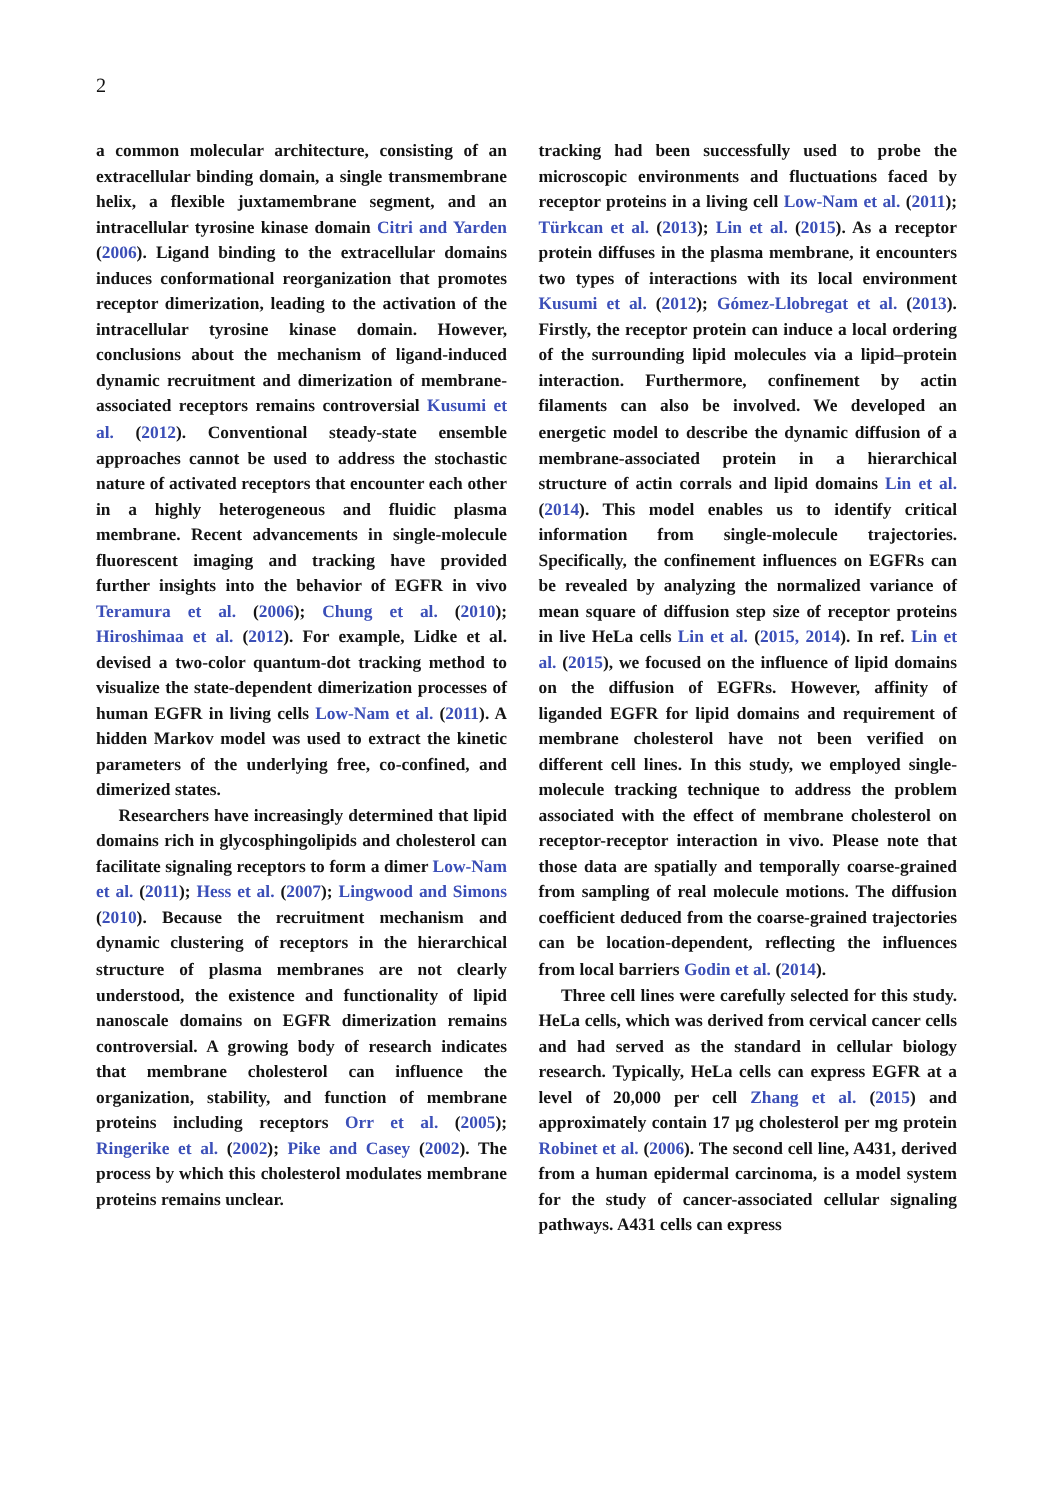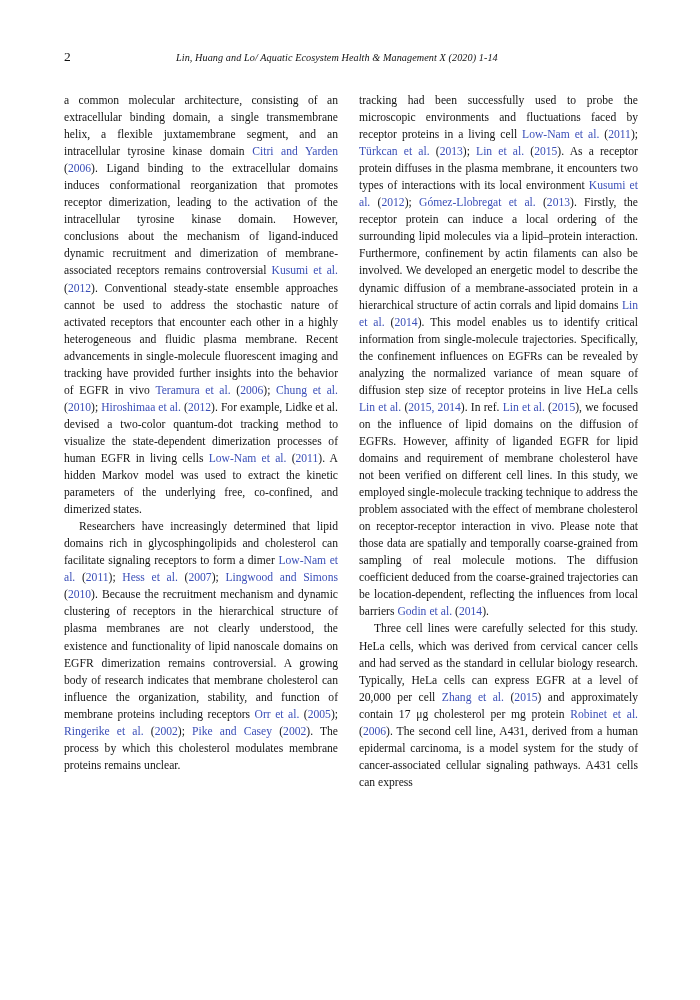--- a/index.html
+++ b/index.html
@@ -69,37 +69,37 @@
   p.para {
     margin: 0;
     font-size: 11.6px;
     line-height: 17.05px;
     text-align: justify;
     text-justify: inter-word;
     hyphens: none;
     -webkit-hyphens: none;
     color: #141414;
     word-spacing: 0.01em;
+    font-weight: bold;
   }
   p.para + p.para { text-indent: 15px; }
   p.para.indent { text-indent: 15px; }
 
   .cite {
     color: #3b4fb8;
     text-decoration: none;
   }
 </style>
 </head>
 <body style="background: rgb(255, 255, 255);">
 
 <div class="page">
 
   <div class="runhead">
     <span class="folio">2</span>
-    <span class="runtitle">Lin, Huang and Lo/ Aquatic Ecosystem Health &amp; Management X (2020) 1-14</span>
   </div>
 
   <div class="cols">
     <div class="col left" id="left-col">
         <p class="para"><span>a common molecular architecture, consisting of an extracellular binding domain, a single transmembrane helix, a flexible juxtamembrane segment, and an intracellular tyrosine kinase domain </span><span class="cite" style="color: rgb(59, 79, 184);">Citri and Yarden</span><span> (</span><span class="cite" style="color: rgb(59, 79, 184);">2006</span><span>). Ligand binding to the extracellular domains induces conformational reorganization that promotes receptor dimerization, leading to the activation of the intracellular tyrosine kinase domain. However, conclusions about the mechanism of ligand-induced dynamic recruitment and dimerization of membrane-associated receptors remains controversial </span><span class="cite" style="color: rgb(59, 79, 184);">Kusumi et al.</span><span> (</span><span class="cite" style="color: rgb(59, 79, 184);">2012</span><span>). Conventional steady-state ensemble approaches cannot be used to address the stochastic nature of activated receptors that encounter each other in a highly heterogeneous and fluidic plasma membrane. Recent advancements in single-molecule fluorescent imaging and tracking have provided further insights into the behavior of EGFR in vivo </span><span class="cite" style="color: rgb(59, 79, 184);">Teramura et al.</span><span> (</span><span class="cite" style="color: rgb(59, 79, 184);">2006</span><span>); </span><span class="cite" style="color: rgb(59, 79, 184);">Chung et al.</span><span> (</span><span class="cite" style="color: rgb(59, 79, 184);">2010</span><span>); </span><span class="cite" style="color: rgb(59, 79, 184);">Hiroshimaa et al.</span><span> (</span><span class="cite" style="color: rgb(59, 79, 184);">2012</span><span>). For example, Lidke et al. devised a two-color quantum-dot tracking method to visualize the state-dependent dimerization processes of human EGFR in living cells </span><span class="cite" style="color: rgb(59, 79, 184);">Low-Nam et al.</span><span> (</span><span class="cite" style="color: rgb(59, 79, 184);">2011</span><span>). A hidden Markov model was used to extract the kinetic parameters of the underlying free, co-confined, and dimerized states.</span></p>
         <p class="para indent"><span>Researchers have increasingly determined that lipid domains rich in glycosphingolipids and cholesterol can facilitate signaling receptors to form a dimer </span><span class="cite" style="color: rgb(59, 79, 184);">Low-Nam et al.</span><span> (</span><span class="cite" style="color: rgb(59, 79, 184);">2011</span><span>); </span><span class="cite" style="color: rgb(59, 79, 184);">Hess et al.</span><span> (</span><span class="cite" style="color: rgb(59, 79, 184);">2007</span><span>); </span><span class="cite" style="color: rgb(59, 79, 184);">Lingwood and Simons</span><span> (</span><span class="cite" style="color: rgb(59, 79, 184);">2010</span><span>). Because the recruitment mechanism and dynamic clustering of receptors in the hierarchical structure of plasma membranes are not clearly understood, the existence and functionality of lipid nanoscale domains on EGFR dimerization remains controversial. A growing body of research indicates that membrane cholesterol can influence the organization, stability, and function of membrane proteins including receptors </span><span class="cite" style="color: rgb(59, 79, 184);">Orr et al.</span><span> (</span><span class="cite" style="color: rgb(59, 79, 184);">2005</span><span>); </span><span class="cite" style="color: rgb(59, 79, 184);">Ringerike et al.</span><span> (</span><span class="cite" style="color: rgb(59, 79, 184);">2002</span><span>); </span><span class="cite" style="color: rgb(59, 79, 184);">Pike and Casey</span><span> (</span><span class="cite" style="color: rgb(59, 79, 184);">2002</span><span>). The process by which this cholesterol modulates membrane proteins remains unclear.</span></p>
       </div>
     <div class="col right" id="right-col">
         <p class="para"><span>tracking had been successfully used to probe the microscopic environments and fluctuations faced by receptor proteins in a living cell </span><span class="cite" style="color: rgb(59, 79, 184);">Low-Nam et al.</span><span> (</span><span class="cite" style="color: rgb(59, 79, 184);">2011</span><span>); </span><span class="cite" style="color: rgb(59, 79, 184);">Türkcan et al.</span><span> (</span><span class="cite" style="color: rgb(59, 79, 184);">2013</span><span>); </span><span class="cite" style="color: rgb(59, 79, 184);">Lin et al.</span><span> (</span><span class="cite" style="color: rgb(59, 79, 184);">2015</span><span>). As a receptor protein diffuses in the plasma membrane, it encounters two types of interactions with its local environment </span><span class="cite" style="color: rgb(59, 79, 184);">Kusumi et al.</span><span> (</span><span class="cite" style="color: rgb(59, 79, 184);">2012</span><span>); </span><span class="cite" style="color: rgb(59, 79, 184);">Gómez-Llobregat et al.</span><span> (</span><span class="cite" style="color: rgb(59, 79, 184);">2013</span><span>). Firstly, the receptor protein can induce a local ordering of the surrounding lipid molecules via a lipid–protein interaction. Furthermore, confinement by actin filaments can also be involved. We developed an energetic model to describe the dynamic diffusion of a membrane-associated protein in a hierarchical structure of actin corrals and lipid domains </span><span class="cite" style="color: rgb(59, 79, 184);">Lin et al.</span><span> (</span><span class="cite" style="color: rgb(59, 79, 184);">2014</span><span>). This model enables us to identify critical information from single-molecule trajectories. Specifically, the confinement influences on EGFRs can be revealed by analyzing the normalized variance of mean square of diffusion step size of receptor proteins in live HeLa cells </span><span class="cite" style="color: rgb(59, 79, 184);">Lin et al.</span><span> (</span><span class="cite" style="color: rgb(59, 79, 184);">2015, 2014</span><span>). In ref. </span><span class="cite" style="color: rgb(59, 79, 184);">Lin et al.</span><span> (</span><span class="cite" style="color: rgb(59, 79, 184);">2015</span><span>), we focused on the influence of lipid domains on the diffusion of EGFRs. However, affinity of liganded EGFR for lipid domains and requirement of membrane cholesterol have not been verified on different cell lines. In this study, we employed single-molecule tracking technique to address the problem associated with the effect of membrane cholesterol on receptor-receptor interaction in vivo. Please note that those data are spatially and temporally coarse-grained from sampling of real molecule motions. The diffusion coefficient deduced from the coarse-grained trajectories can be location-dependent, reflecting the influences from local barriers </span><span class="cite" style="color: rgb(59, 79, 184);">Godin et al.</span><span> (</span><span class="cite" style="color: rgb(59, 79, 184);">2014</span><span>).</span></p>
         <p class="para indent"><span>Three cell lines were carefully selected for this study. HeLa cells, which was derived from cervical cancer cells and had served as the standard in cellular biology research. Typically, HeLa cells can express EGFR at a level of 20,000 per cell </span><span class="cite" style="color: rgb(59, 79, 184);">Zhang et al.</span><span> (</span><span class="cite" style="color: rgb(59, 79, 184);">2015</span><span>) and approximately contain 17 μg cholesterol per mg protein </span><span class="cite" style="color: rgb(59, 79, 184);">Robinet et al.</span><span> (</span><span class="cite" style="color: rgb(59, 79, 184);">2006</span><span>). The second cell line, A431, derived from a human epidermal carcinoma, is a model system for the study of cancer-associated cellular signaling pathways. A431 cells can express</span></p>

